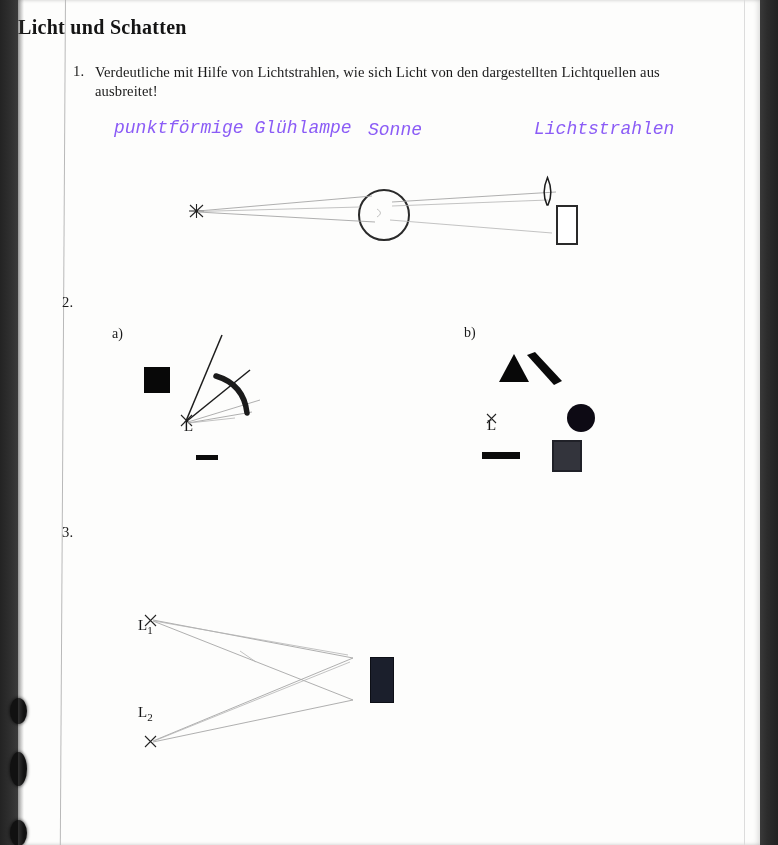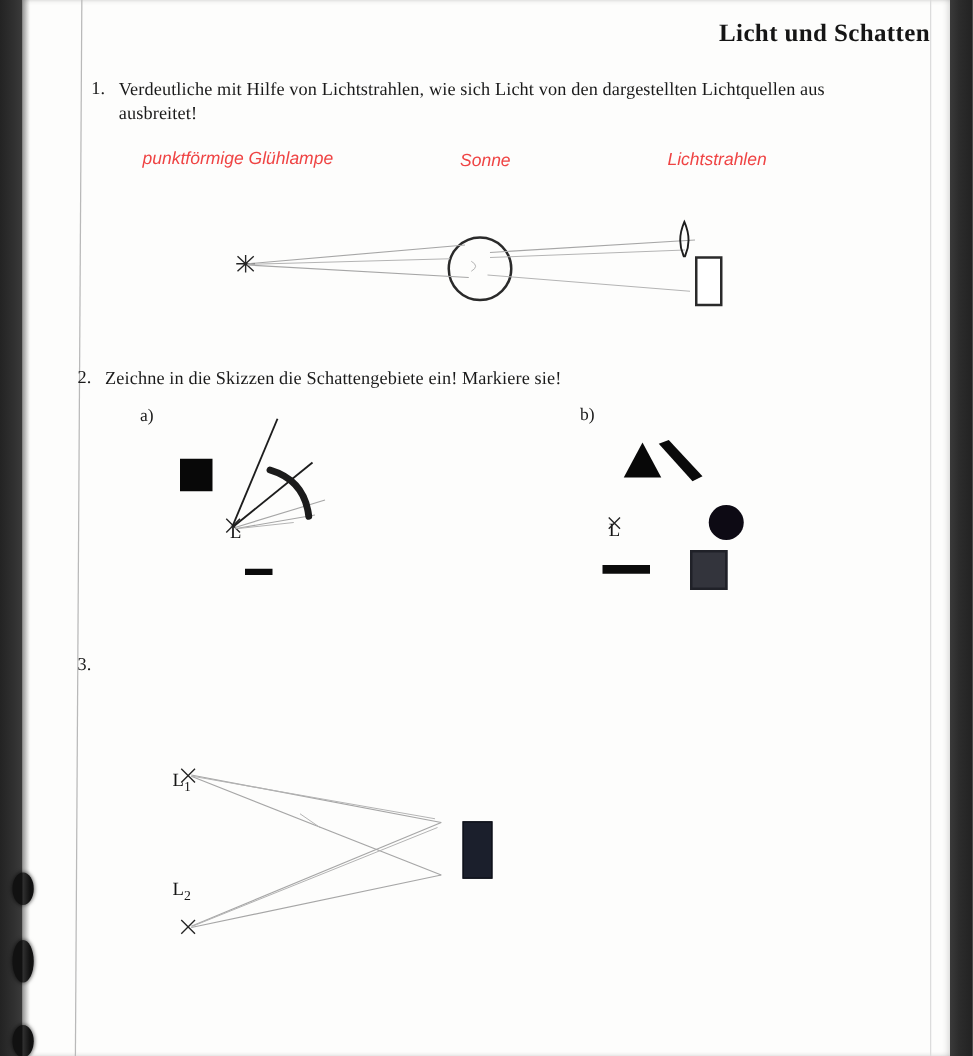--- a/index.html
+++ b/index.html
@@ -66,23 +66,23 @@
     width: 17px;
     height: 26px;
     border-radius: 50%;
     background: #111;
     box-shadow: 0 0 3px 1px rgba(0,0,0,.5);
   }
 
   
   .title {
     position: absolute;
-    left: 0; right: 16px;
+    left: 0; right: 0;
     top: 16px;
-    text-align: right;
+    text-align: left;
     font-size: 20px;
     font-weight: bold;
     letter-spacing: .3px;
     color: #151515;
     font-family: "Liberation Serif", serif;
   }
   .q {
     position: absolute;
     color: #1a1a1a;
     font-size: 14.6px;
@@ -91,23 +91,23 @@
     letter-spacing: .1px;
   }
   .q .num {
     position: absolute;
     left: -22px;
     top: -1px;
   }
   .cap {
     position: absolute;
     font-style: italic;
-    font-size: 14px;
-    color: #ef4444;
-    font-family: Liberation Sans, sans-serif;
+    font-size: 18px;
+    color: #8b5cf6;
+    font-family: Liberation Mono, monospace;
   }
   .sub {
     position: absolute;
     font-size: 14px;
     color: #1a1a1a;
   }
   .lbl {
     position: absolute;
     font-size: 15px;
     color: #151515;
@@ -190,21 +190,20 @@
     <div class="cap" style="left:96px; top:118px;">punktförmige Glühlampe</div>
     <div class="cap" style="left:350px; top:120px;">Sonne</div>
     <div class="cap" style="left:516px; top:119px;">Lichtstrahlen</div>
 
     <div class="circle-sun" style="left:340px; top:189px; width:48px; height:48px;"></div>
 
     <div class="candle-body" style="left:538px; top:205px; width:18px; height:36px;"></div>
 
     <div class="q" style="left:66px; top:294px; width:560px;">
       <span class="num">2.</span>
-      <span>Zeichne in die Skizzen die Schattengebiete ein! Markiere sie!</span>
     </div>
 
     <div class="sub" style="left:94px; top:326px;">a)</div>
     <div class="sub" style="left:446px; top:325px;">b)</div>
 
     <div class="sq-black" style="left:126px; top:367px; width:26px; height:26px;"></div>
     <div class="lbl" style="left:166px; top:418px;">L</div>
     <div class="bar-black" style="left:178px; top:455px; width:22px; height:5px;"></div>
 
     <div class="tri-black" style="left:481px; top:354px;"></div>

